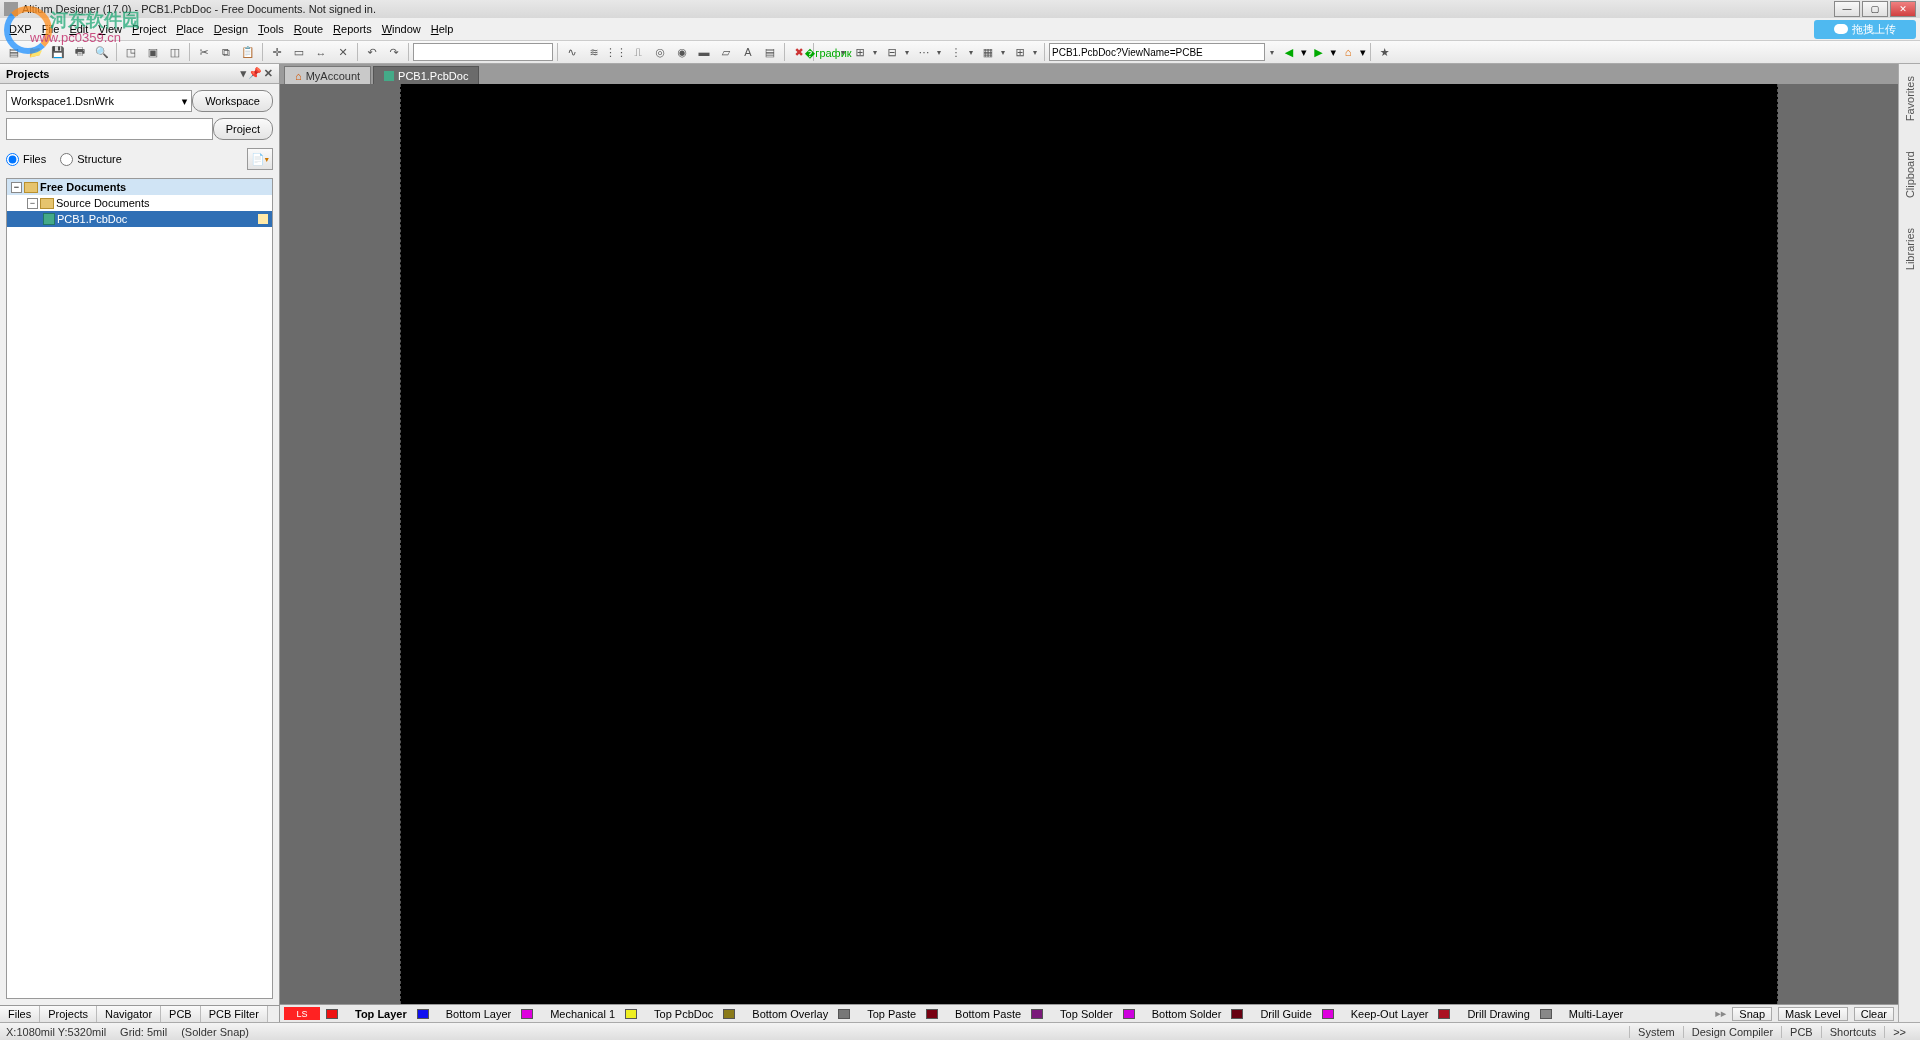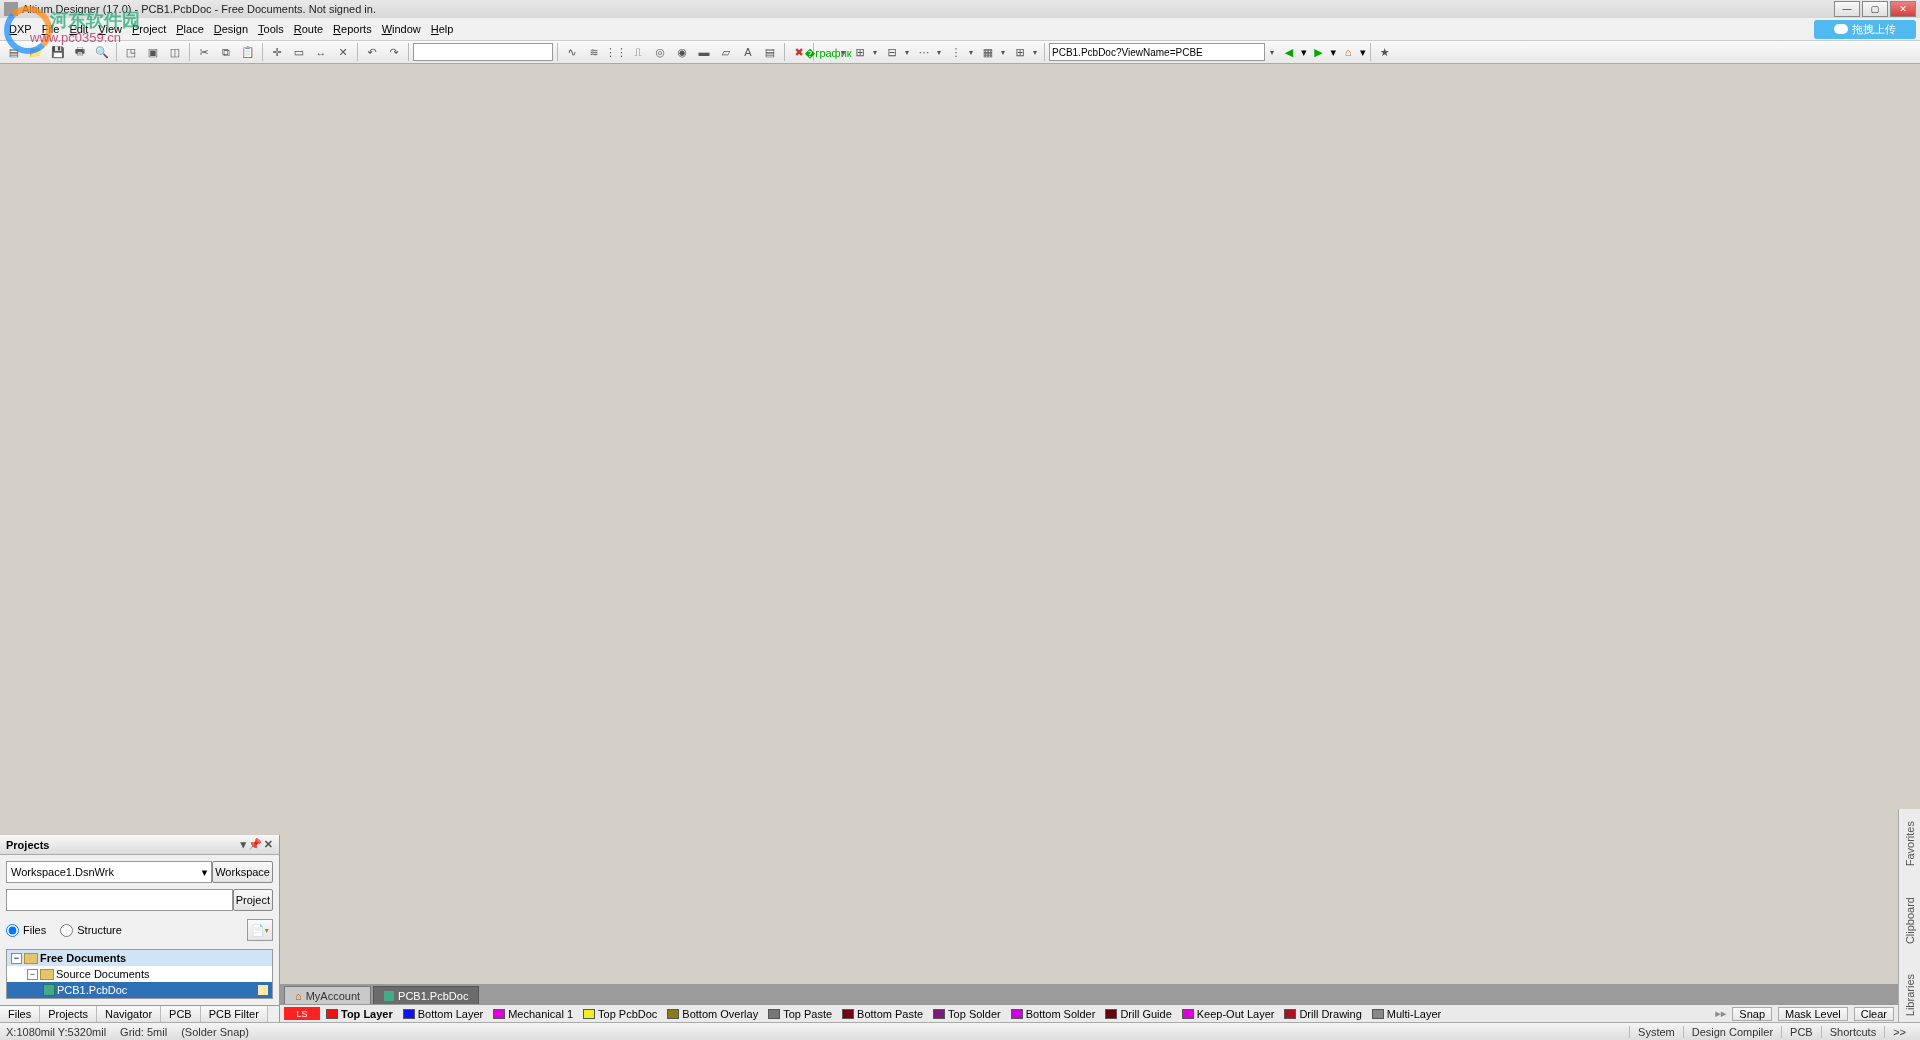--- a/index.html
+++ b/index.html
@@ -30,31 +30,31 @@
 .nav-green { color: #0a0; }
 .nav-orange { color: #d60; }
 
 
 .wm { position: absolute; top: 0; left: 0; width: 160px; height: 60px; pointer-events: none; opacity: .75; }
 .wm .circle { position: absolute; top: 6px; left: 4px; width: 48px; height: 48px; border-radius: 50%; border: 6px solid #ff8c1a; border-left-color: #1e90ff; border-bottom-color: #1e90ff; }
 .wm .txt1 { position: absolute; top: 8px; left: 50px; color: #2a7; font-size: 18px; font-weight: bold; }
 .wm .txt2 { position: absolute; top: 30px; left: 30px; color: #be185d; font-size: 13px; }
 
 
-.main-row { flex: 1; display: flex; min-height: 0; align-items: flex-end; }
+.main-row { flex: 1; display: flex; min-height: 0; }
 
 
 .projects-panel { width: 280px; background: #f0f0f0; border-right: 1px solid #999; display: flex; flex-direction: column; }
 .panel-header { height: 20px; background: linear-gradient(#f8f8f8,#dcdcdc); border-bottom: 1px solid #aaa; display: flex; align-items: center; padding: 0 6px; font-weight: bold; }
 .panel-header .hdr-btns { margin-left: auto; display: flex; gap: 2px; font-size: 9px; color: #555; }
 .panel-header .hdr-btns span { cursor: default; }
 .p-body { padding: 6px; display: flex; flex-direction: column; gap: 6px; }
 .row-flex { display: flex; align-items: center; }
 .p-select { flex: 1; height: 22px; border: 1px solid #999; background: #fff; padding: 0 4px; display: flex; align-items: center; justify-content: space-between; }
-.p-button { height: 22px; padding: 0 2px; border: 1px solid #888; background: linear-gradient(#fafafa,#e4e4e4); border-radius: 2px; }
+.p-button { height: 22px; padding: 0 12px; border: 1px solid #888; background: linear-gradient(#fafafa,#e4e4e4); border-radius: 10px; }
 .p-text { flex: 1; height: 22px; border: 1px solid #999; background: #fff; }
 .radio-row { display: flex; align-items: center; gap: 14px; padding: 2px 0; }
 .radio-row label { display: flex; align-items: center; gap: 4px; }
 .p-icon-btn { width: 26px; height: 22px; border: 1px solid #999; background: linear-gradient(#fafafa,#e4e4e4); margin-left: auto; display:flex;align-items:center;justify-content:center;color:#c70;}
 
 
 .tree { flex: 1; border: 1px solid #999; background: #fff; margin: 0 6px 6px; overflow: auto; }
 .tree-row { display: flex; align-items: center; height: 16px; padding-left: 4px; gap: 2px; white-space: nowrap; }
 .tree-row.l1 { padding-left: 4px; font-weight: bold; background: #d0e4f5; }
 .tree-row.l2 { padding-left: 20px; }
@@ -77,21 +77,21 @@
 .canvas-wrap { flex: 1; position: relative; background: #6b6b6b; overflow: hidden; }
 .pcb-board { position: absolute; top: 0; left: 120px; right: 120px; bottom: 0; background: #000; border-left: 1px dashed #555; border-right: 1px dashed #555; }
 
 
 .right-rail { width: 22px; background: #ececec; border-left: 1px solid #aaa; display: flex; flex-direction: column; align-items: center; padding-top: 6px; gap: 18px; }
 .right-rail .vtab { writing-mode: vertical-rl; transform: rotate(180deg); color: #555; padding: 6px 2px; cursor: default; }
 
 
 .layerbar { height: 18px; background: #eaeaea; border-top: 1px solid #999; display: flex; align-items: center; padding: 0 4px; gap: 6px; }
 .layerbar .ls-box { width: 36px; height: 13px; background: #f22; color: #fff; font-size: 9px; display: flex; align-items: center; justify-content: center; }
-.layer-item { display: flex; align-items: center; gap: 3px; white-space: nowrap; }
+.layer-item { display: flex; align-items: center; gap: 17px; white-space: nowrap; }
 .layer-item .sw { width: 12px; height: 10px; border: 1px solid #555; }
 .layer-item.active { font-weight: bold; }
 .layerbar .right-grp { margin-left: auto; display: flex; gap: 6px; align-items: center; }
 .layerbar .rbtn { padding: 0 6px; border: 1px solid #aaa; background: linear-gradient(#fafafa,#e6e6e6); }
 
 
 .statusbar { height: 18px; background: linear-gradient(#f4f4f4,#dedede); border-top: 1px solid #aaa; display: flex; align-items: center; padding: 0 6px; gap: 14px; color: #333; }
 .statusbar .sb-right { margin-left: auto; display: flex; }
 .statusbar .sb-right .sbtn { padding: 0 8px; border-left: 1px solid #bbb; }
 </style>

